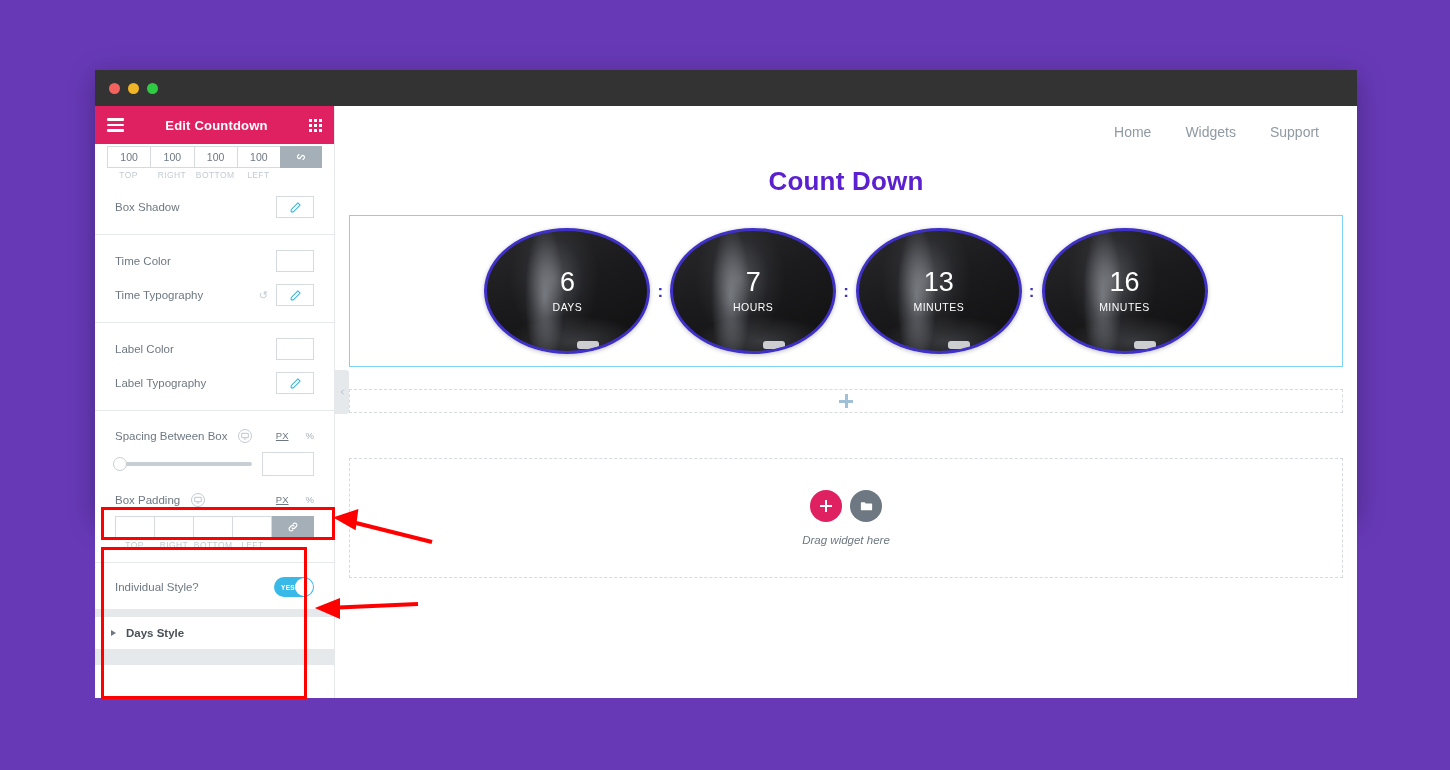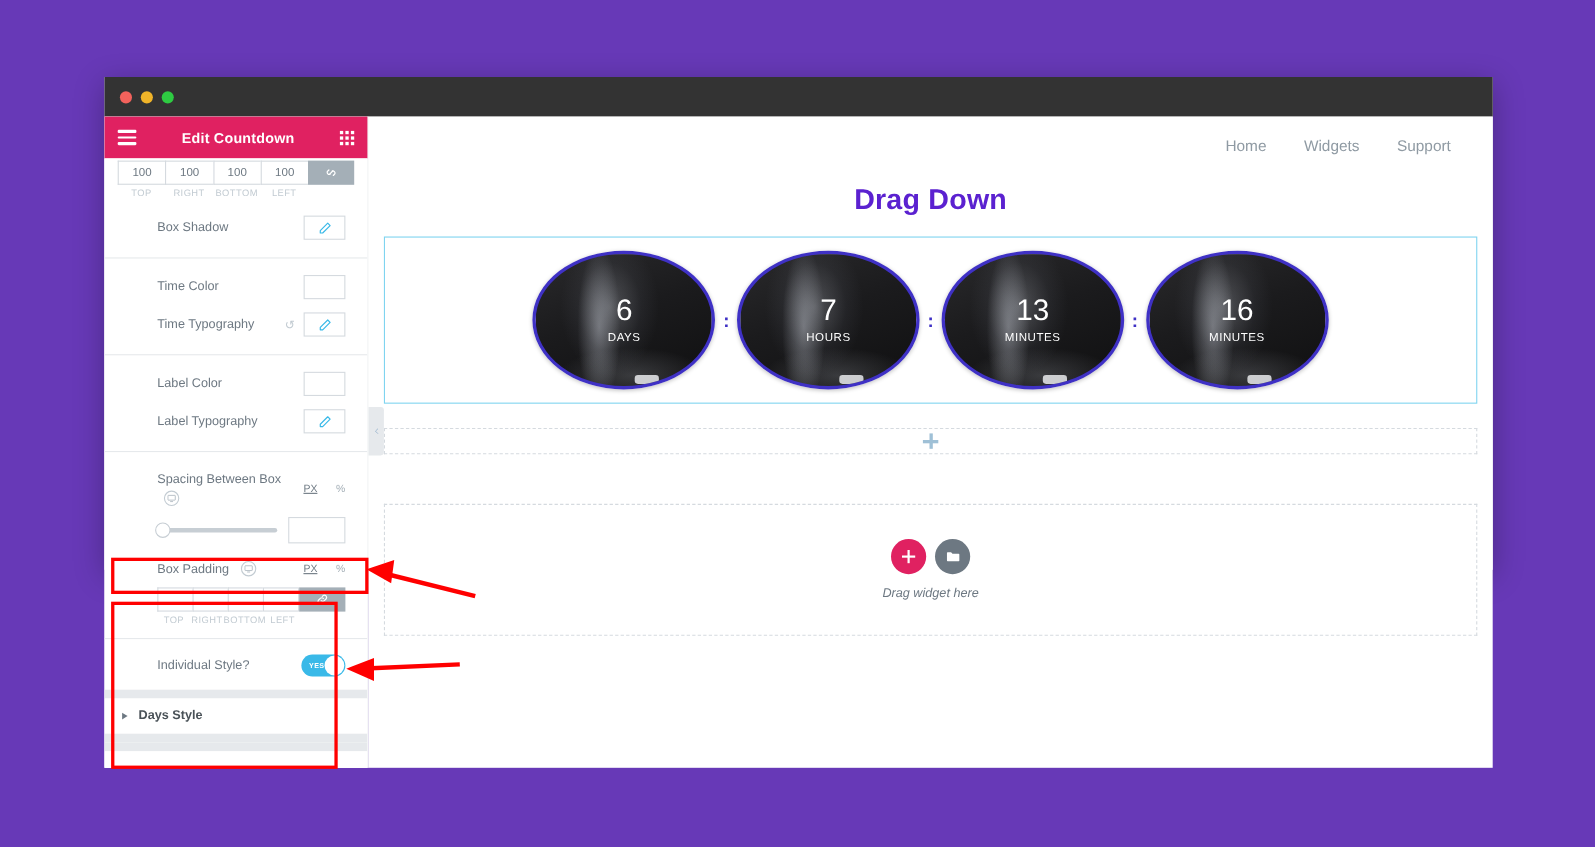--- a/index.html
+++ b/index.html
@@ -46,21 +46,21 @@
   .hamburger i { display: block; width: 17px; height: 2.5px; background: #fff; border-radius: 1px; }
   .grid-icon { display: grid; grid-template-columns: repeat(3,3px); grid-template-rows: repeat(3,3px); gap: 2px; cursor: pointer; }
   .grid-icon i { background: #fff; display: block; width: 3px; height: 3px; }
 
   #panel-scroll {
     flex: 1; overflow: hidden; position: relative;
     background: #fff;
   }
   #panel-inner { padding: 0; }
 
-  .ctrl { padding: 10px 20px; margin-left: 28px; }
+  .ctrl { padding: 10px 20px; }
   .ctrl-row { display: flex; align-items: center; justify-content: space-between; }
   .ctrl-label { font-size: 11.5px; color: #6d7882; }
   .sep { height: 1px; background: #e6e9ec; margin: 2px 0; }
 
   
   .dims { display: flex; gap: 0; padding: 0 12px; }
   .dims .cell { flex: 1; }
   .dims input {
     width: 100%; height: 22px; border: 1px solid #d5dadf;
     border-right: none; font-size: 10.5px; color: #6d7882;
@@ -471,21 +471,21 @@
     </div>
 
     <div id="canvas">
 
       <div id="site-nav">
         <a href="#">Home</a>
         <a href="#">Widgets</a>
         <a href="#">Support</a>
       </div>
 
-      <div id="cd-title">Drag Down</div>
+      <div id="cd-title">Count Down</div>
 
       <div id="cd-section">
 
         <div class="cd-unit">
           <div class="cd-ellipse">
             <span class="cd-num">6</span>
             <span class="cd-lbl">DAYS</span>
           </div>
         </div>
         <span class="cd-colon">:</span>

